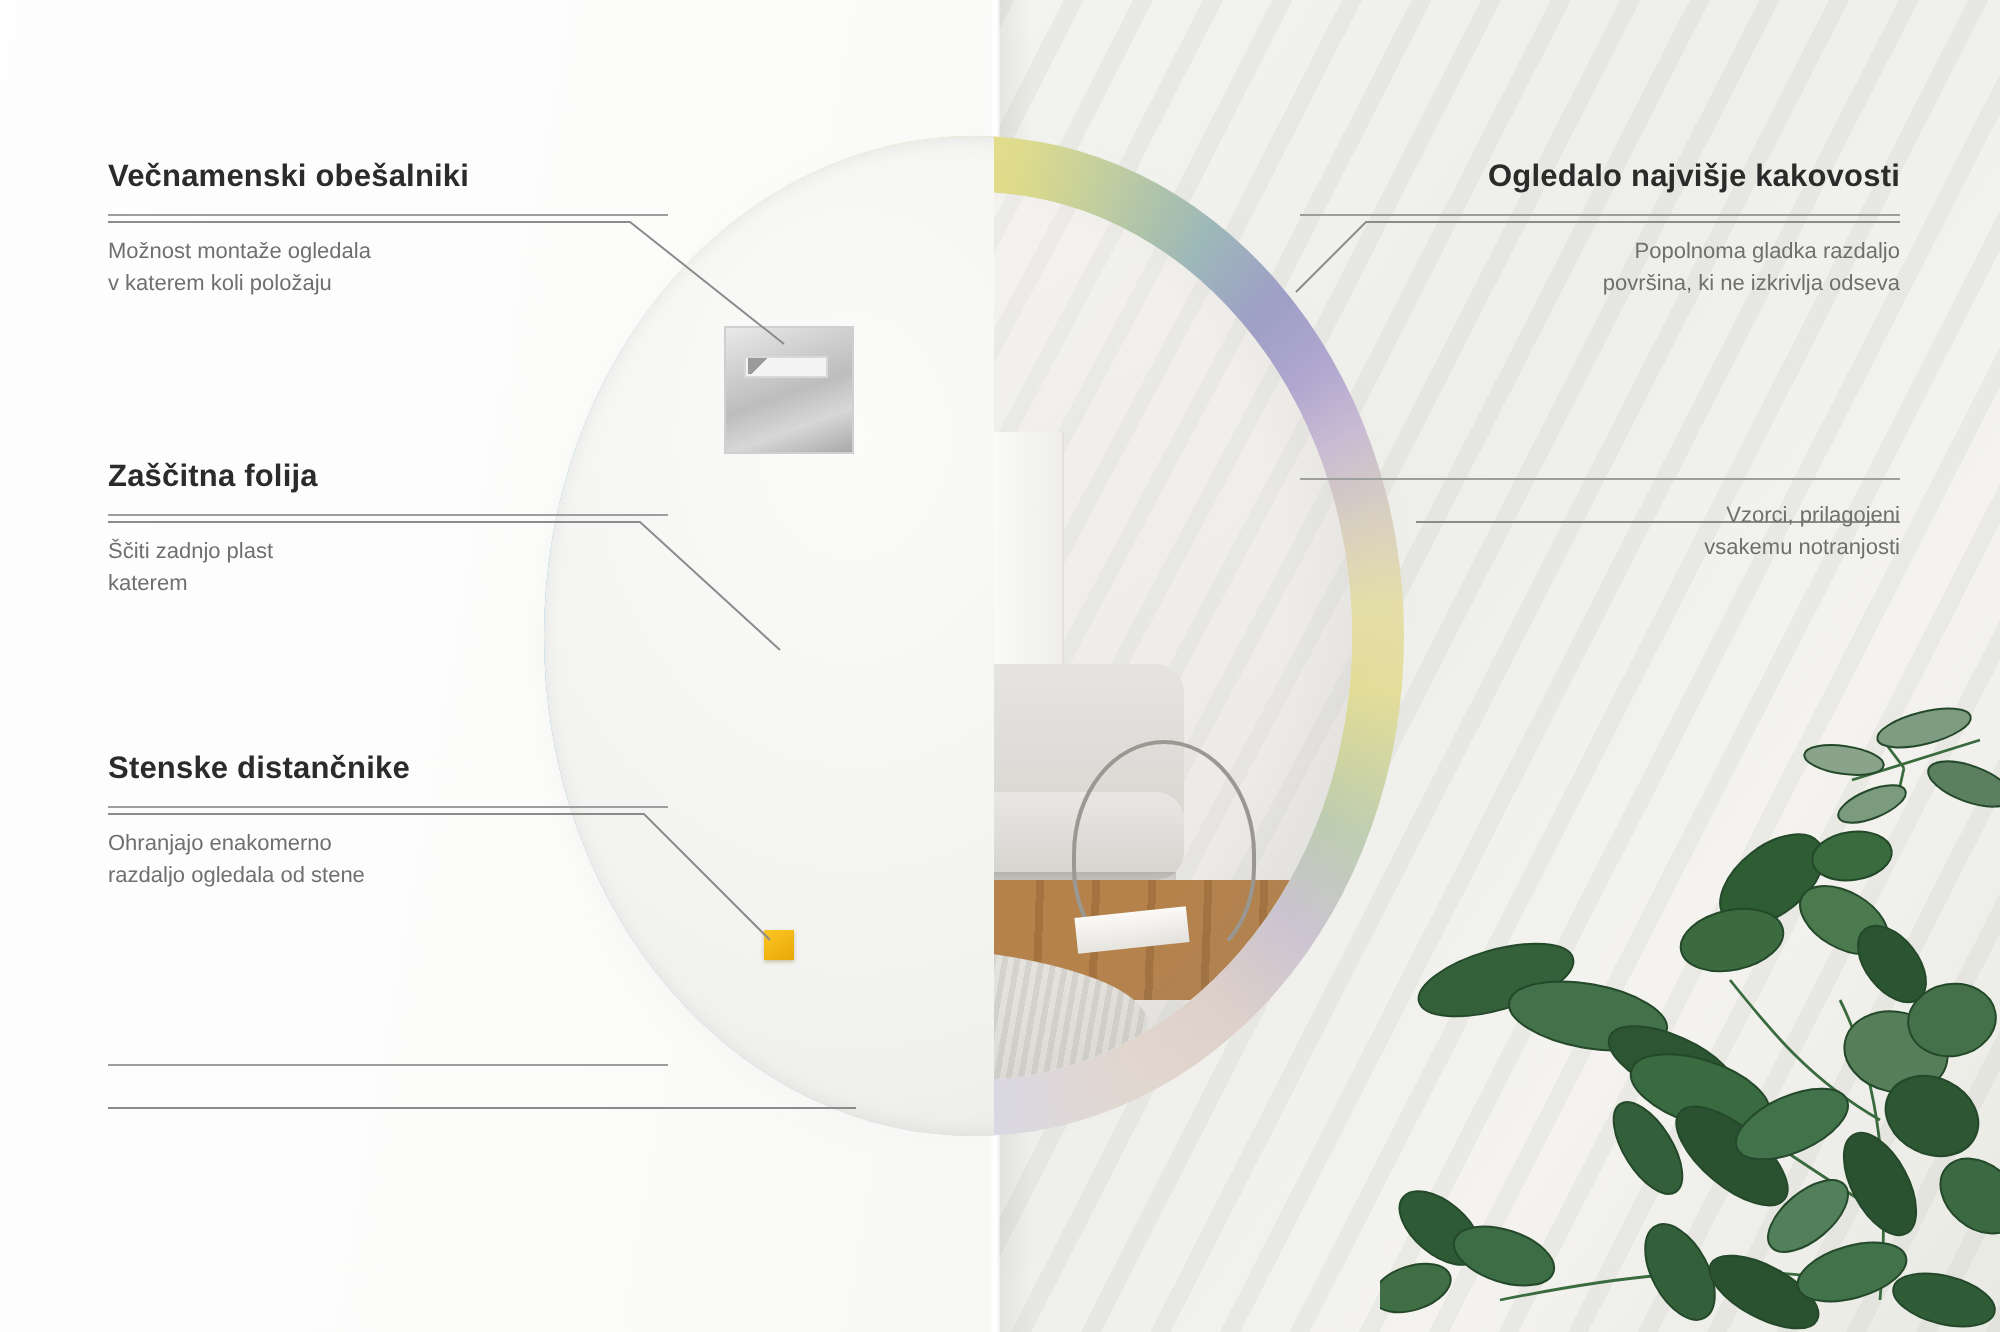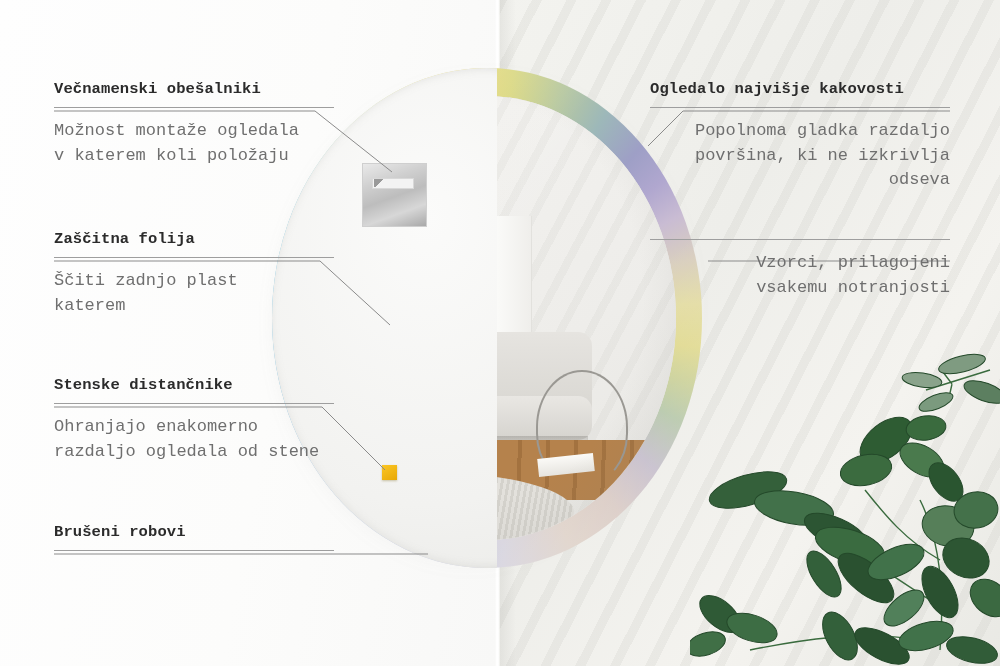--- a/index.html
+++ b/index.html
@@ -162,31 +162,31 @@
     position:absolute;left:382px;top:465px;width:15px;height:15px;
     background:linear-gradient(150deg,#fbc624,#e8a806);
     box-shadow:0 1px 2px rgba(120,100,20,.35);
   }
 
   
   .plant{position:absolute;left:690px;top:350px;width:310px;height:316px;}
   .plant svg{position:absolute;left:0;top:0;}
 
   
-  .callout{position:absolute;font-family:Liberation Mono, monospace;}
+  .callout{position:absolute;}
   .callout.left{left:54px;width:280px;text-align:left;}
   .callout.right{right:50px;width:300px;text-align:right;}
   .c-title{
     font-size:15.5px;font-weight:bold;color:#2b2b2b;letter-spacing:.1px;
     white-space:nowrap;
   }
-  .callout.right .c-title{text-align:left;}
+  .callout.right .c-title{text-align:right;}
   .c-rule{height:1px;background:#9e9e9e;margin:9px 0 11px 0;}
   .c-desc{
-    font-size:17px;color:#6f6f6f;line-height:1.45;white-space:pre-line;
+    font-size:11px;color:#6f6f6f;line-height:1.45;white-space:pre-line;
   }
 
   .lines{position:absolute;left:0;top:0;width:1000px;height:666px;pointer-events:none;}
 </style>
 </head>
 <body>
 
 <div class="stage">
 
   <div class="right-panel"></div>
@@ -306,21 +306,20 @@
   </div>
 
   <div class="callout left" style="top:376px">
     <div class="c-title">Stenske distančnike</div>
     <div class="c-rule"></div>
     <div class="c-desc">Ohranjajo enakomerno
 razdaljo ogledala od stene</div>
   </div>
 
   <div class="callout left" style="top:523px">
-    <div class="c-title">Brušeni robovi</div>
     <div class="c-rule"></div>
   </div>
 
   <div class="callout right" style="top:80px">
     <div class="c-title">Ogledalo najvišje kakovosti</div>
     <div class="c-rule"></div>
     <div class="c-desc">Popolnoma gladka razdaljo
 površina, ki ne izkrivlja odseva</div>
   </div>
 

